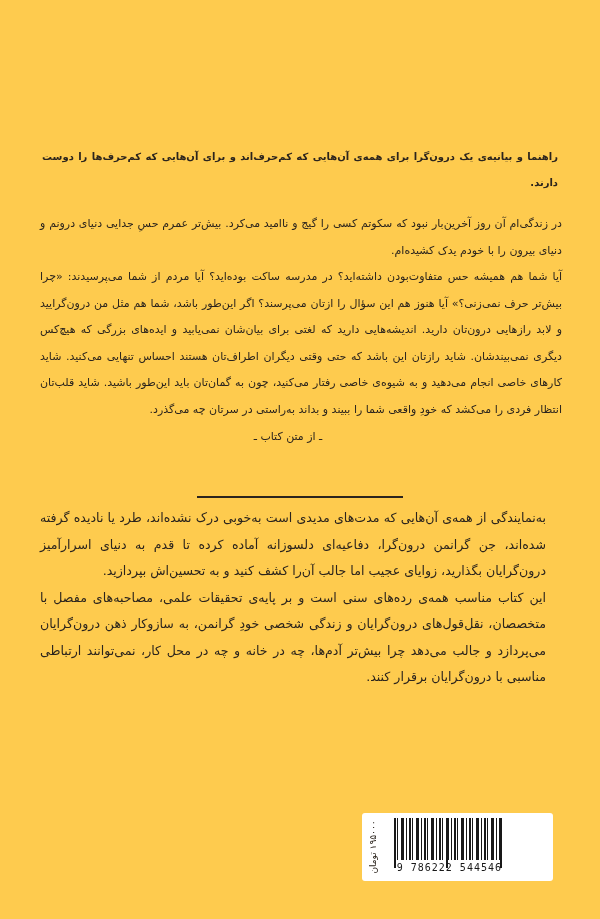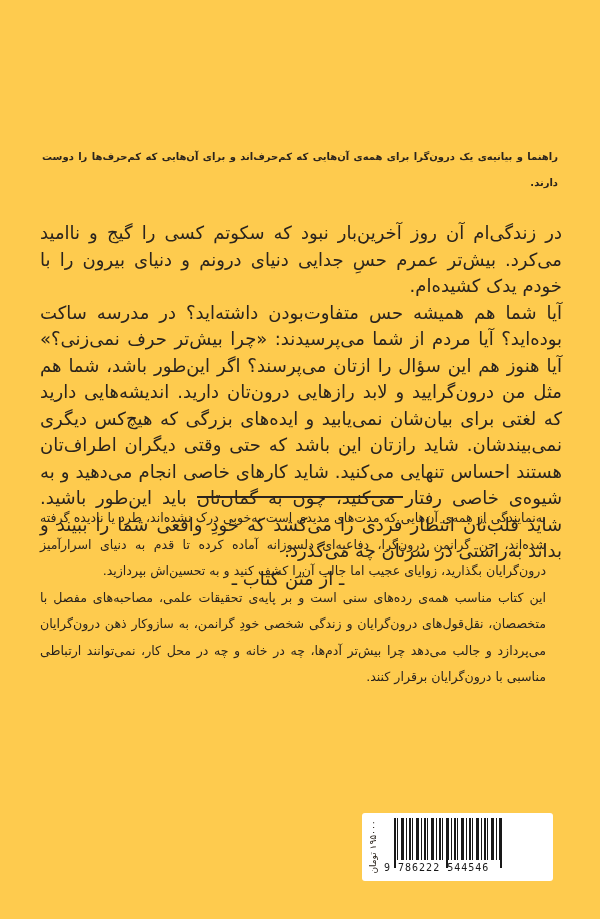--- a/index.html
+++ b/index.html
@@ -18,22 +18,22 @@
   }
   .tagline {
     position: absolute;
     top: 144px; right: 42px; left: 42px;
     font-size: 10px; font-weight: 700;
     line-height: 26px;
     text-align: justify;
   }
   .excerpt {
     position: absolute;
-    top: 220px; right: 38px; left: 40px;
-    font-size: 18px;
+    top: 211px; right: 38px; left: 40px;
+    font-size: 11px;
     line-height: 26.5px;
     text-align: justify;
   }
   .excerpt p, .blurb p { margin: 0; }
   .attribution {
     text-align: center;
     padding-left: 0;
     padding-right: 26px;
     line-height: 27px;
   }
@@ -67,21 +67,21 @@
     left: 50%; top: 50%;
     transform: translate(-50%, -50%) rotate(-90deg);
     white-space: nowrap;
     direction: rtl;
     font-size: 9px;
     color: #2b241d;
   }
   .barcode {
     position: absolute;
     left: 22px; top: 5px;
-    width: 118px; height: 58px;
+    width: 118px; height: 58px; text-align: right;
   }
   .barcode-bars {
     position: relative;
     margin-left: 10px;
     height: 42px;
     background: repeating-linear-gradient(90deg,
       #181818 0px, #181818 2px,
       #ffffff 2px, #ffffff 3px,
       #181818 3px, #181818 4px,
       #ffffff 4px, #ffffff 7px,

